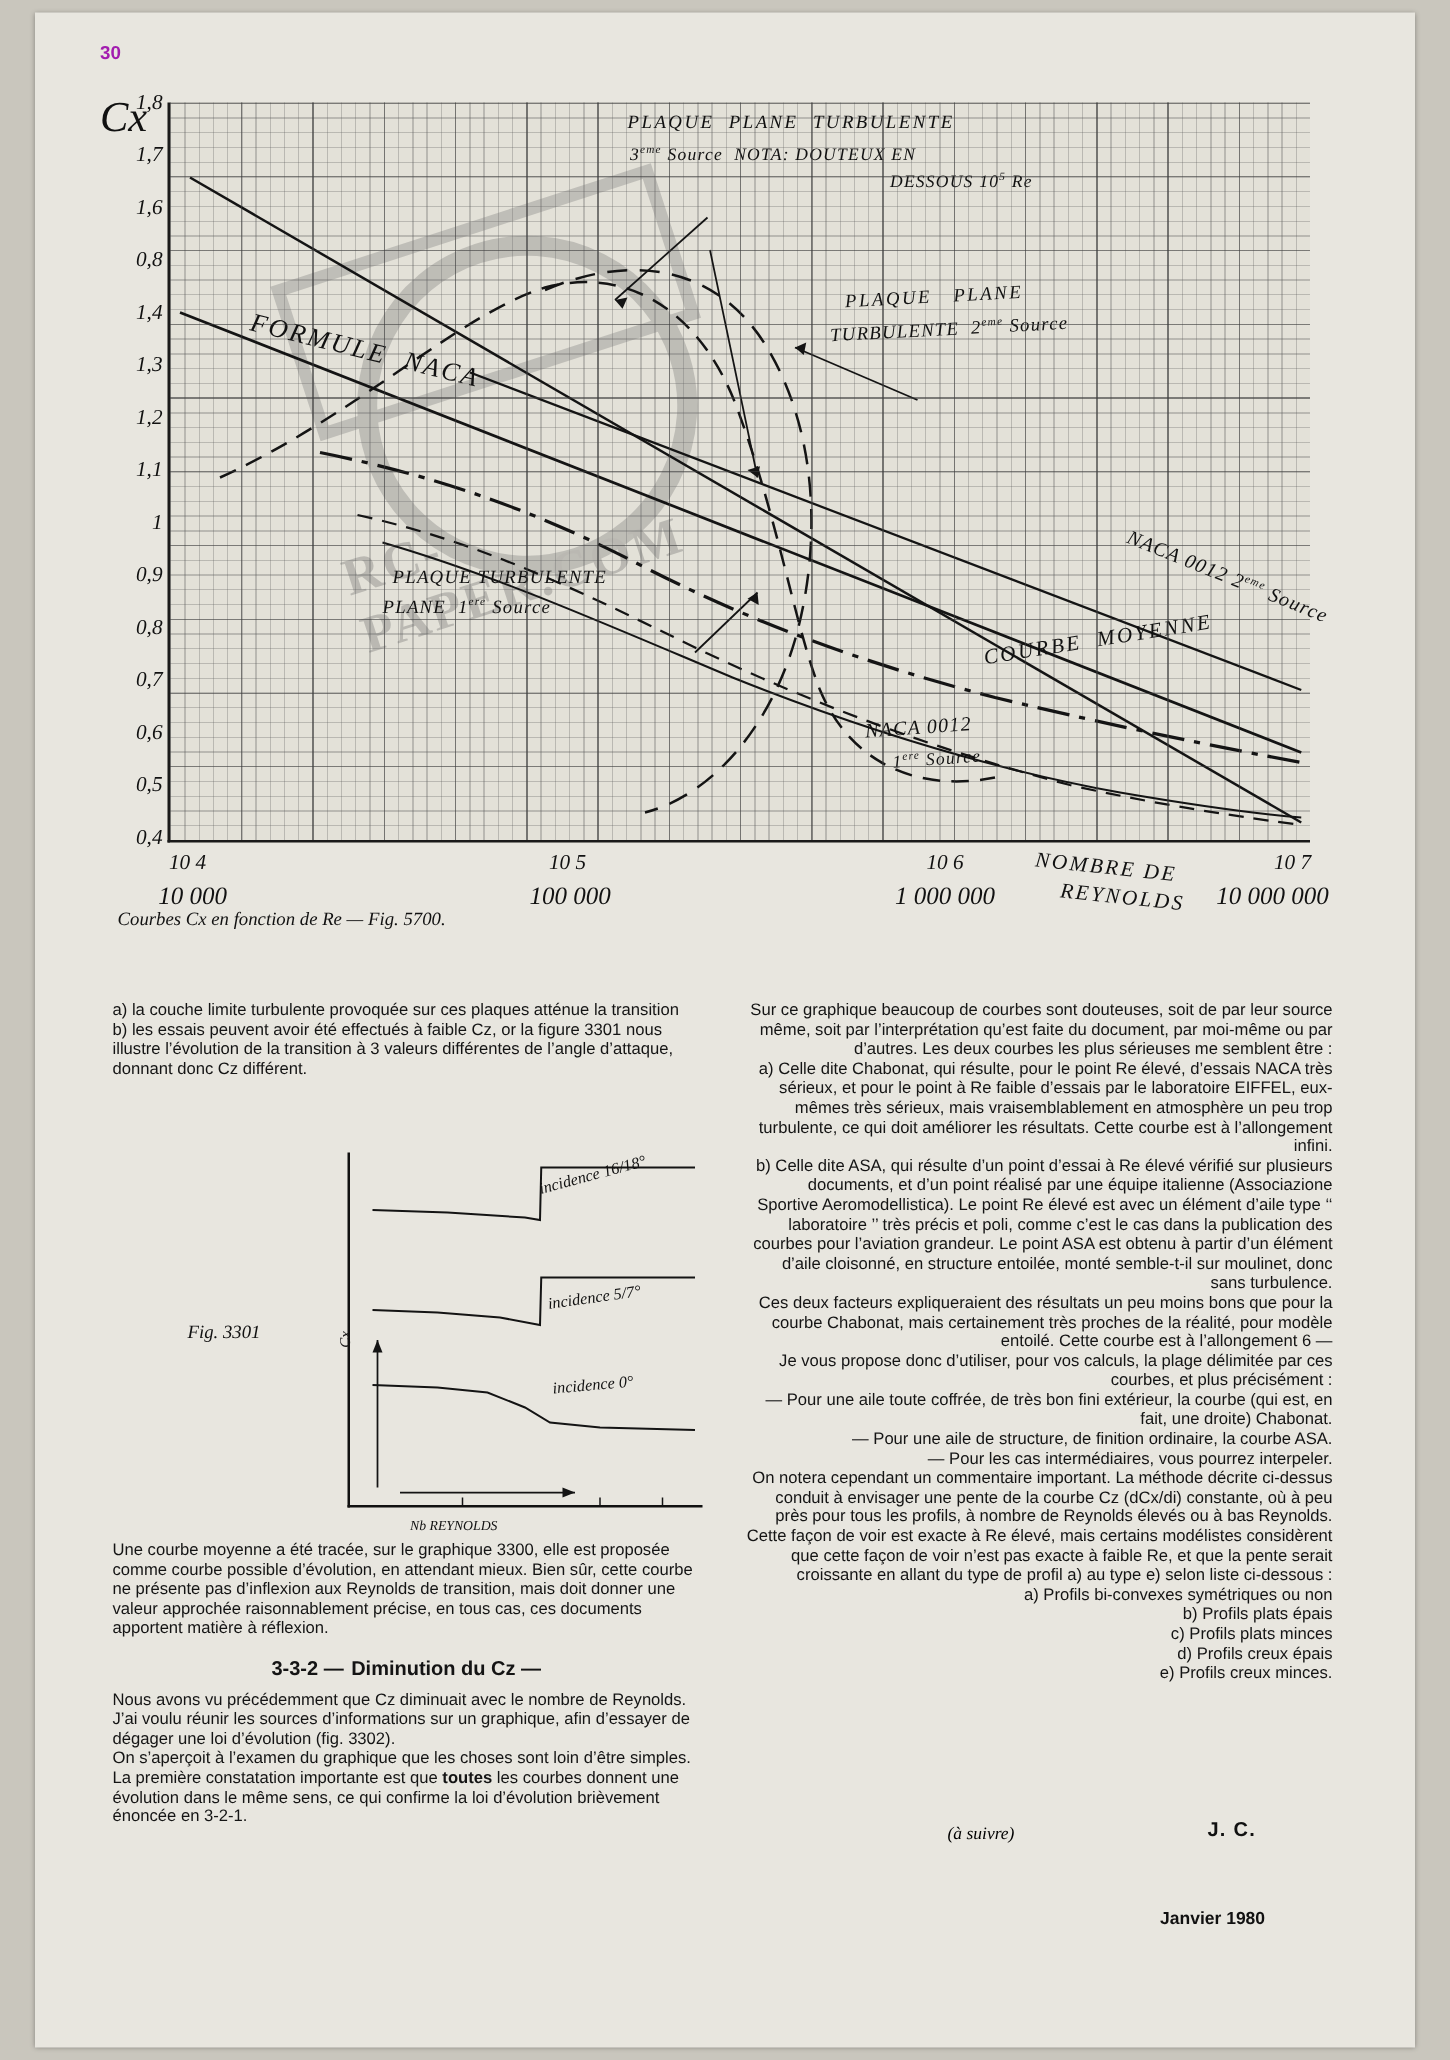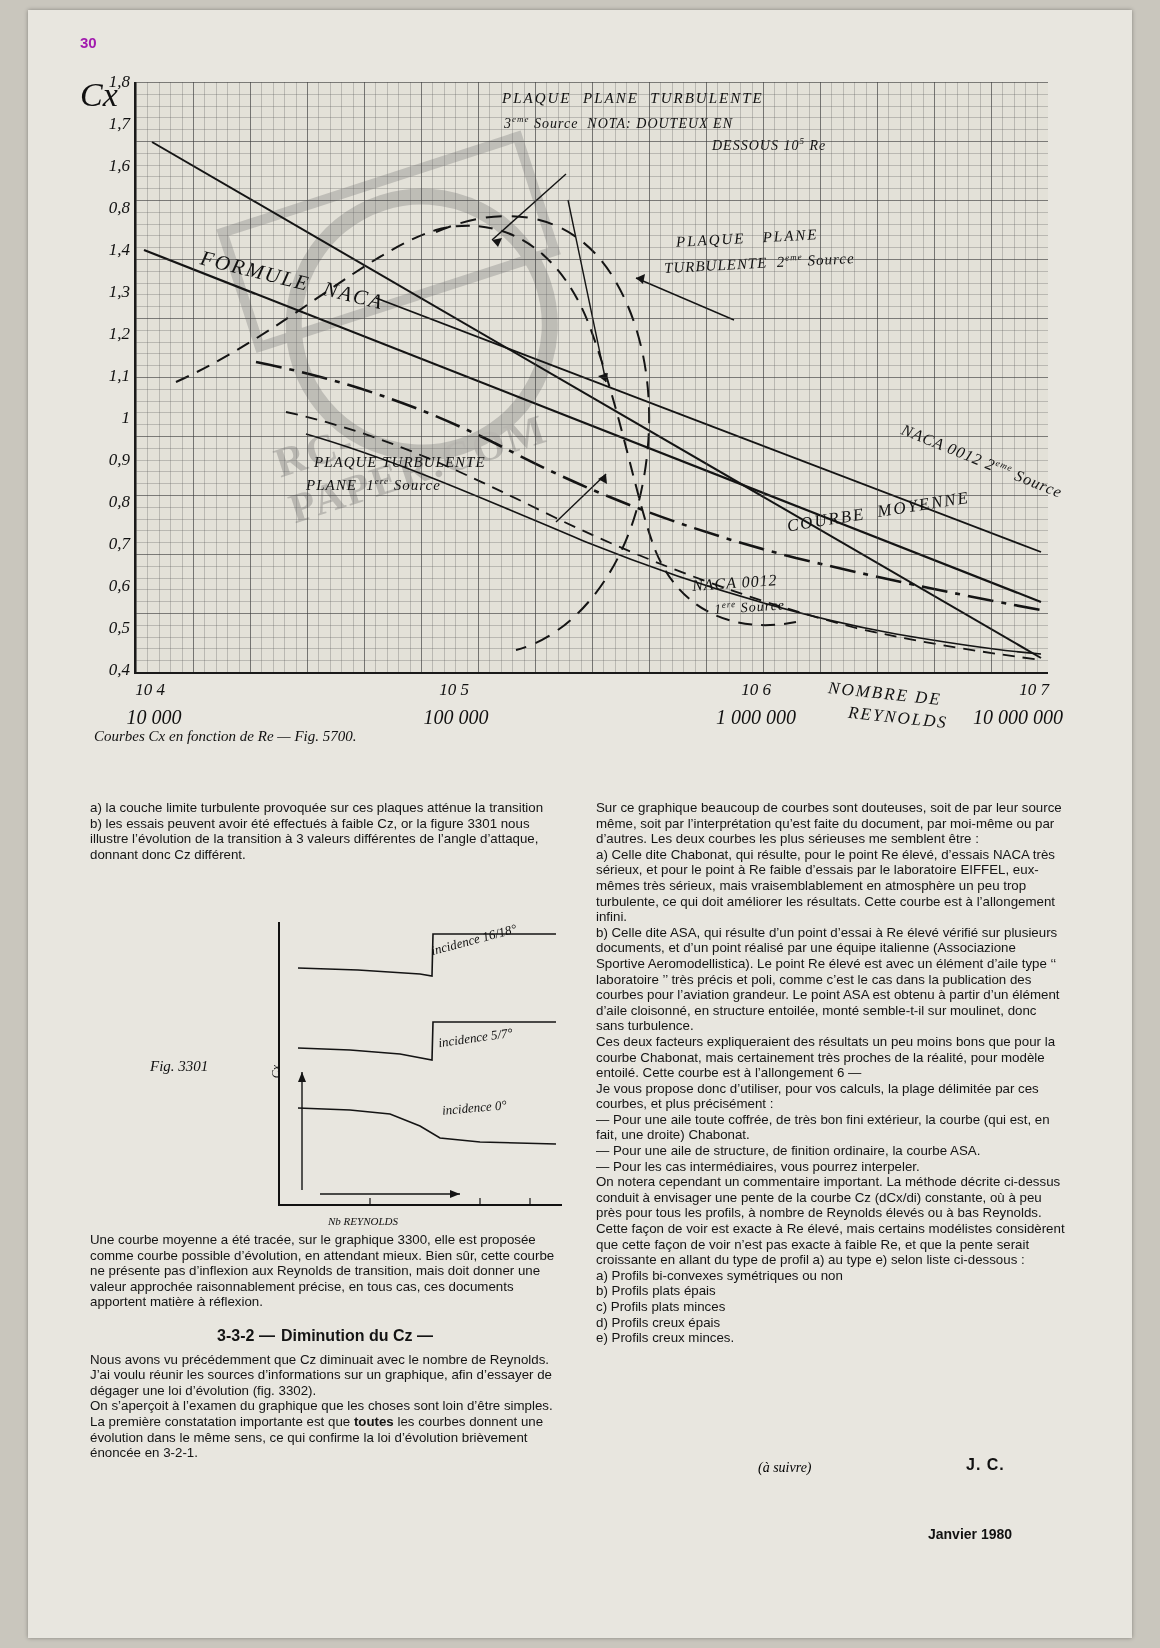--- a/index.html
+++ b/index.html
@@ -77,21 +77,21 @@
     position:absolute;left:10px;top:12px;width:300px;height:110px;border:10px solid #6f6f6f;
   }
 
   
   .col{
     position:absolute;top:790px;width:470px;
     font-family:"Liberation Sans", sans-serif;font-size:13.3px;line-height:15.6px;color:#141414;
     text-align:left;
   }
   .colL{left:62px;}
-  .colR{left:568px;}
+  .colR{left:568px;text-align:right;}
   .col p{margin:0 0 0 0;}
   .sect{
     font-weight:bold;font-size:16px;margin:18px 0 8px 0;text-align:center;
   }
   .sect .num{margin-right:6px;}
   .fig2wrap{
     position:absolute;left:62px;top:908px;width:470px;height:300px;
   }
   .fig2box{
     position:absolute;left:188px;top:4px;width:282px;height:282px;

